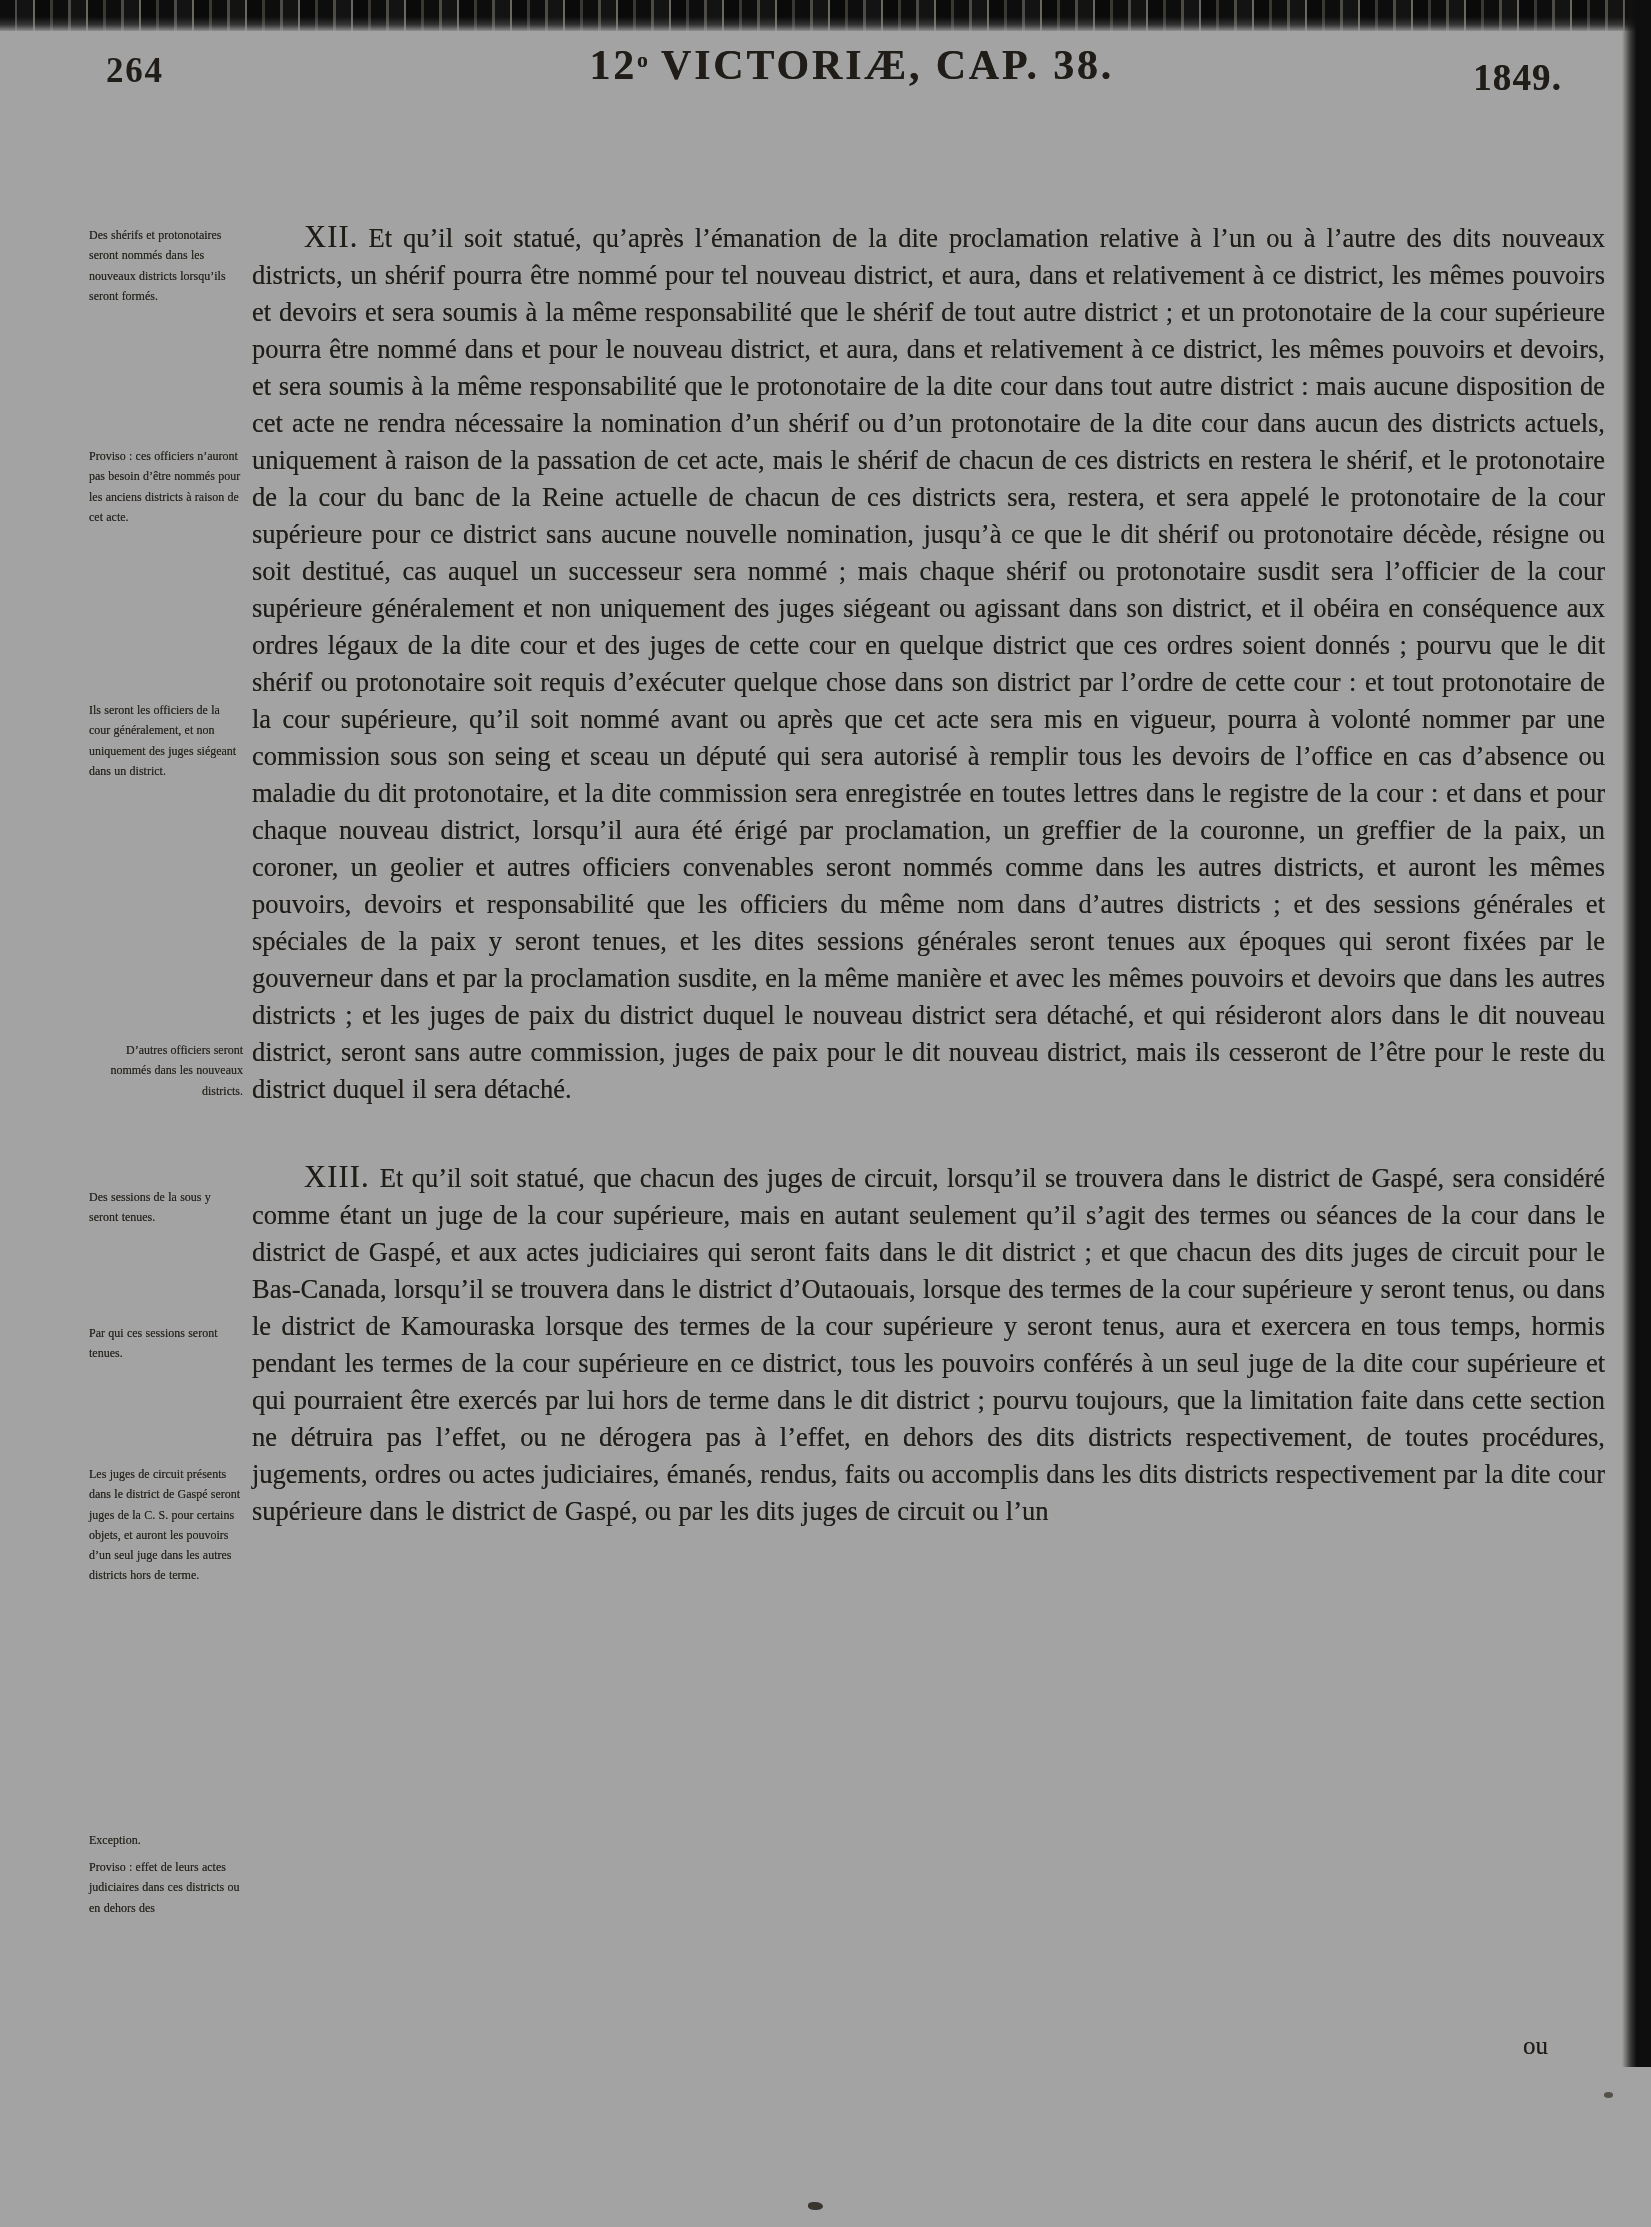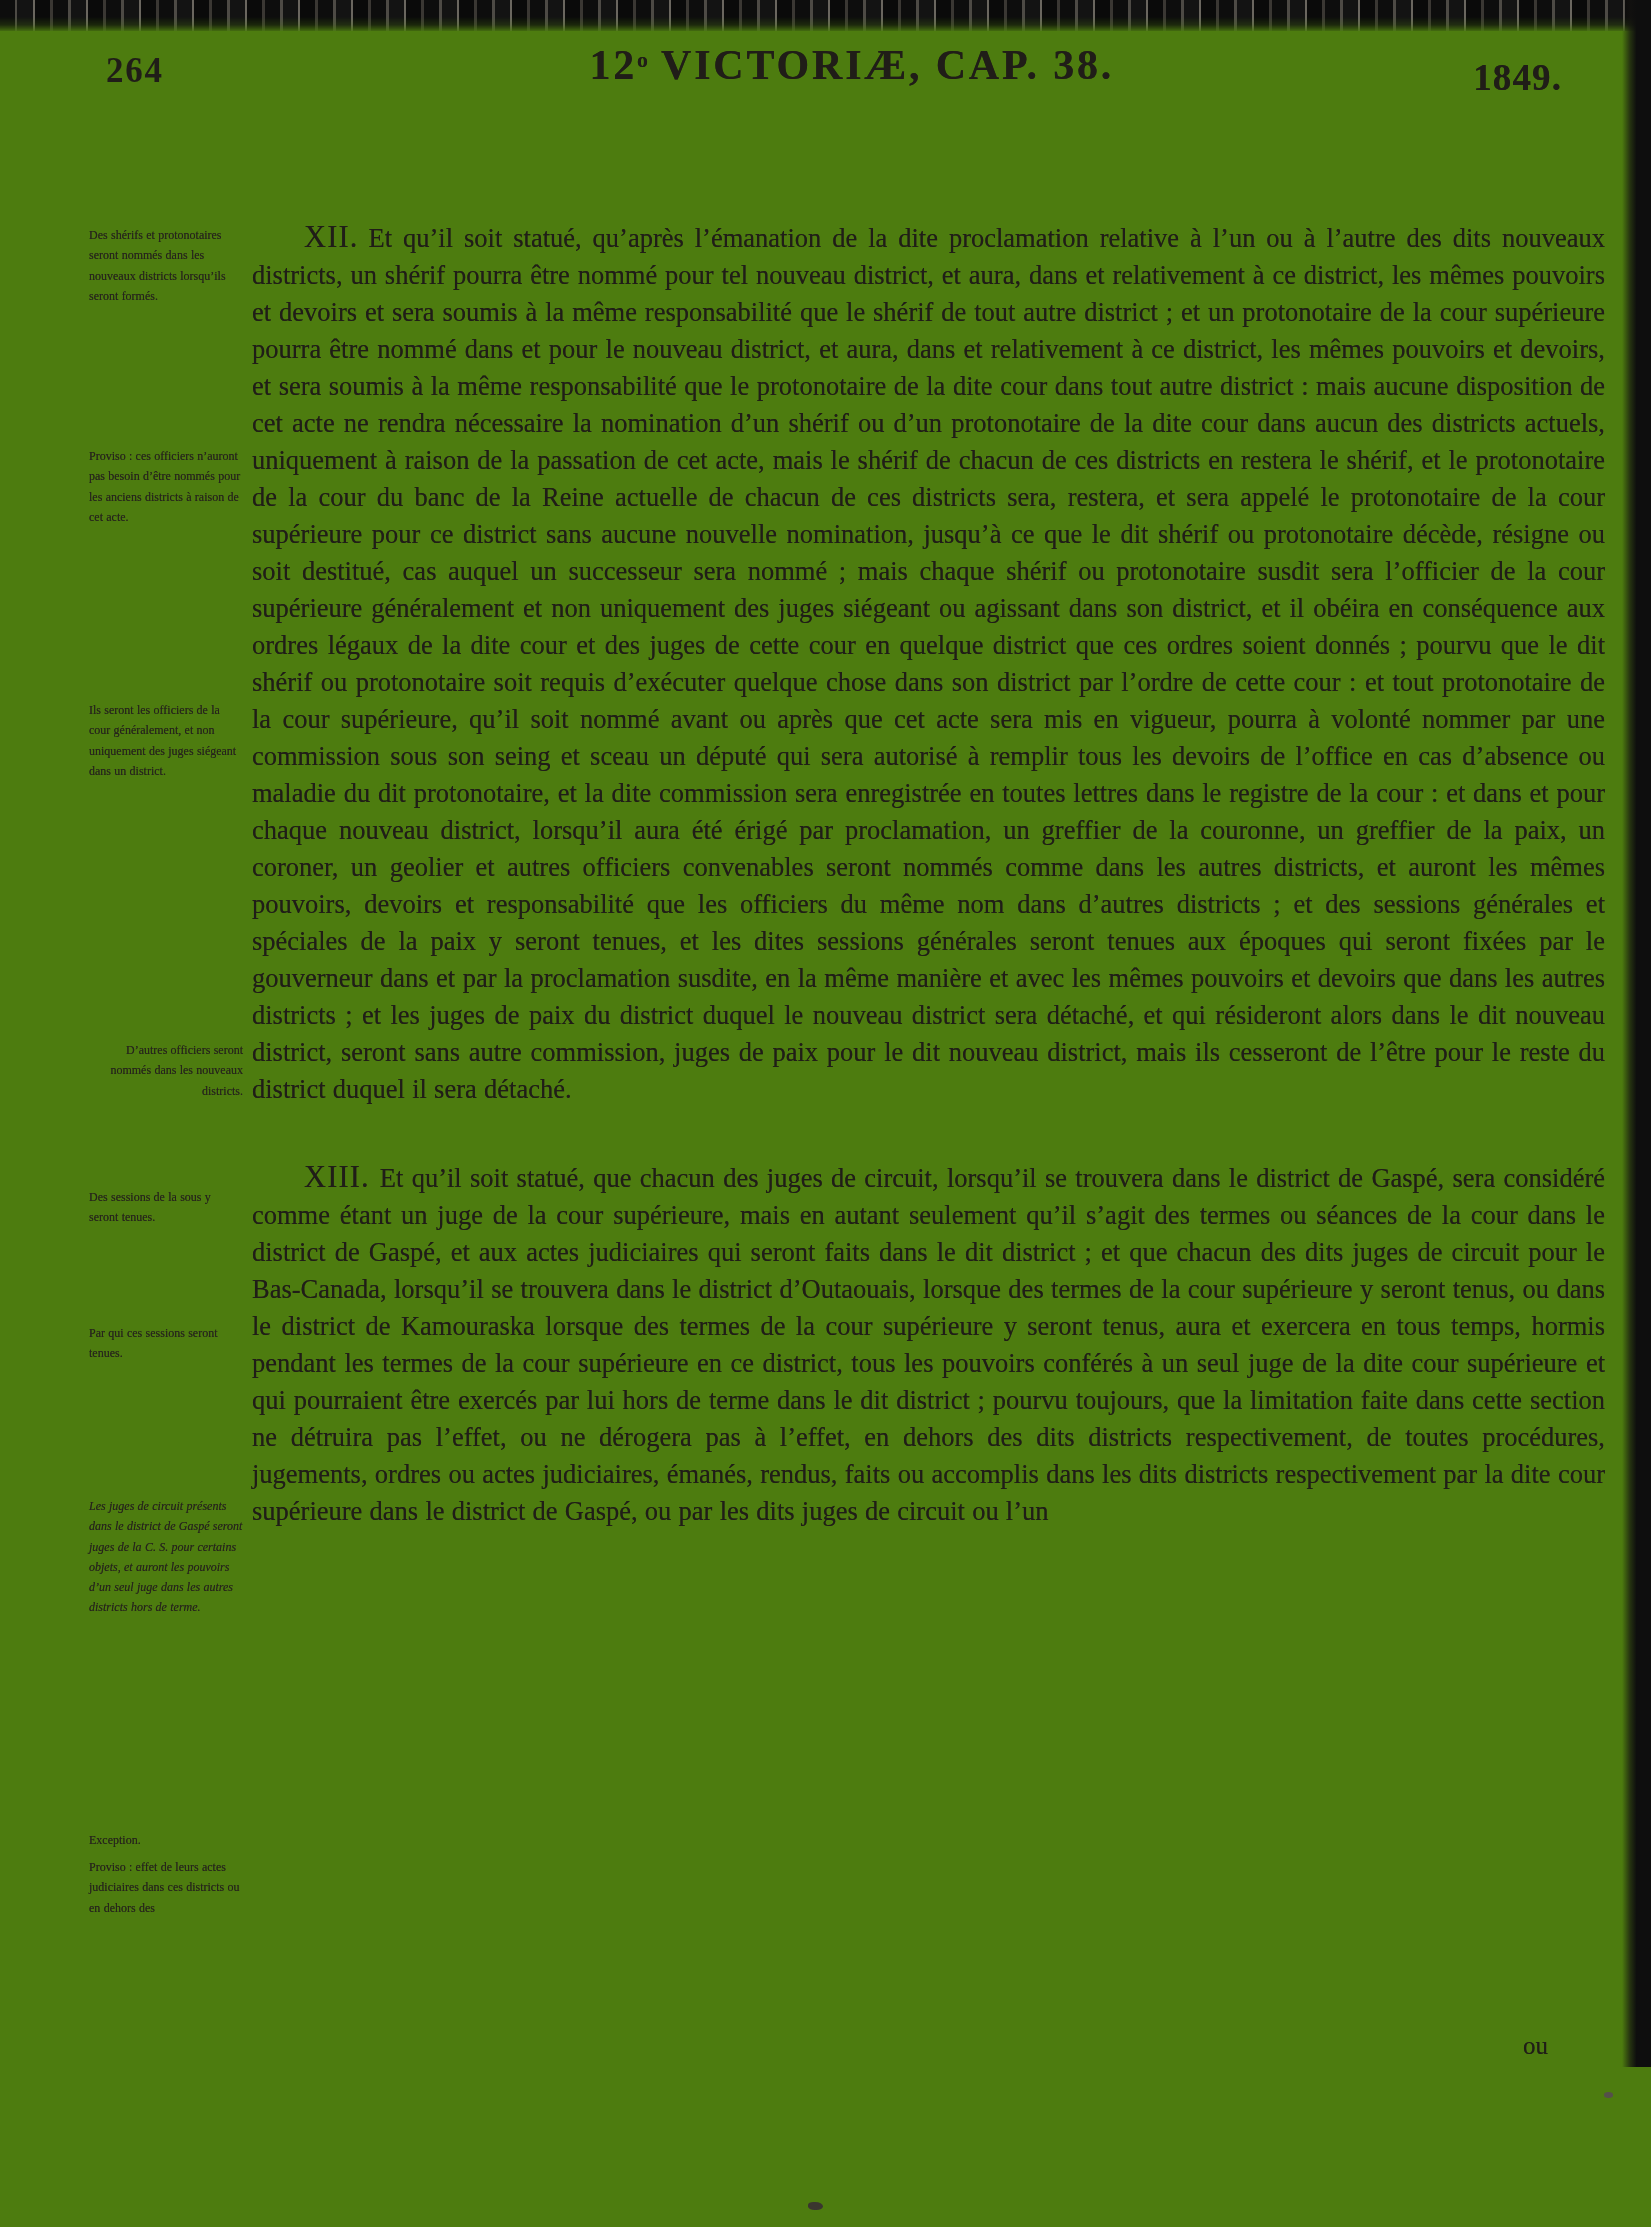--- a/index.html
+++ b/index.html
@@ -4,21 +4,21 @@
 <style>
   html, body {
     margin: 0;
     padding: 0;
     background: #d8d5cd;
   }
   .page {
     position: relative;
     width: 1651px;
     height: 2227px;
-    background: #4d7c0f;
+    background: #a3a3a3;
     overflow: hidden;
     font-family: "Liberation Serif", "DejaVu Serif", serif;
     color: #201d18;
   }
 
   
   .scan-top {
     position: absolute;
     top: 0; left: 0;
     width: 100%;
@@ -128,21 +128,21 @@
     <span class="running-title"><span>12</span><span class="ordinal">o</span><span> VICTORIÆ, CAP. 38.</span></span>
     <span class="year">1849.</span>
   </div>
 
   <div class="margin-note" style="top: 225px;">Des shérifs et protonotaires seront nommés dans les nouveaux districts lorsqu’ils seront formés.</div>
   <div class="margin-note" style="top: 446px;">Proviso : ces officiers n’auront pas besoin d’être nommés pour les anciens districts à raison de cet acte.</div>
   <div class="margin-note" style="top: 700px;">Ils seront les officiers de la cour généralement, et non uniquement des juges siégeant dans un district.</div>
   <div class="margin-note" style="top: 1040px; text-align: right;">D’autres officiers seront nommés dans les nouveaux districts.</div>
   <div class="margin-note" style="top: 1187px;">Des sessions de la sous y seront tenues.</div>
   <div class="margin-note" style="top: 1323px;">Par qui ces sessions seront tenues.</div>
-  <div class="margin-note" style="top: 1496px; font-style: italic;">Les juges de circuit présents dans le district de Gaspé seront juges de la C. S. pour certains objets, et auront les pouvoirs d’un seul juge dans les autres districts hors de terme.</div>
+  <div class="margin-note" style="top: 1464px;">Les juges de circuit présents dans le district de Gaspé seront juges de la C. S. pour certains objets, et auront les pouvoirs d’un seul juge dans les autres districts hors de terme.</div>
   <div class="margin-note" style="top: 1830px;">Exception.</div>
   <div class="margin-note" style="top: 1857px;">Proviso : effet de leurs actes judiciaires dans ces districts ou en dehors des</div>
 
   <div class="main-column">
     <p class="body-par"><span class="sec-num">XII.</span><span>Et qu’il soit statué, qu’après l’émanation de la dite proclamation relative à l’un ou à l’autre des dits nouveaux districts, un shérif pourra être nommé pour tel nouveau district, et aura, dans et relativement à ce district, les mêmes pouvoirs et devoirs et sera soumis à la même responsabilité que le shérif de tout autre district ; et un protonotaire de la cour supérieure pourra être nommé dans et pour le nouveau district, et aura, dans et relativement à ce district, les mêmes pouvoirs et devoirs, et sera soumis à la même responsabilité que le protonotaire de la dite cour dans tout autre district : mais aucune disposition de cet acte ne rendra nécessaire la nomination d’un shérif ou d’un protonotaire de la dite cour dans aucun des districts actuels, uniquement à raison de la passation de cet acte, mais le shérif de chacun de ces districts en restera le shérif, et le protonotaire de la cour du banc de la Reine actuelle de chacun de ces districts sera, restera, et sera appelé le protonotaire de la cour supérieure pour ce district sans aucune nouvelle nomination, jusqu’à ce que le dit shérif ou protonotaire décède, résigne ou soit destitué, cas auquel un successeur sera nommé ; mais chaque shérif ou protonotaire susdit sera l’officier de la cour supérieure généralement et non uniquement des juges siégeant ou agissant dans son district, et il obéira en conséquence aux ordres légaux de la dite cour et des juges de cette cour en quelque district que ces ordres soient donnés ; pourvu que le dit shérif ou protonotaire soit requis d’exécuter quelque chose dans son district par l’ordre de cette cour : et tout protonotaire de la cour supérieure, qu’il soit nommé avant ou après que cet acte sera mis en vigueur, pourra à volonté nommer par une commission sous son seing et sceau un député qui sera autorisé à remplir tous les devoirs de l’office en cas d’absence ou maladie du dit protonotaire, et la dite commission sera enregistrée en toutes lettres dans le registre de la cour : et dans et pour chaque nouveau district, lorsqu’il aura été érigé par proclamation, un greffier de la couronne, un greffier de la paix, un coroner, un geolier et autres officiers convenables seront nommés comme dans les autres districts, et auront les mêmes pouvoirs, devoirs et responsabilité que les officiers du même nom dans d’autres districts ; et des sessions générales et spéciales de la paix y seront tenues, et les dites sessions générales seront tenues aux époques qui seront fixées par le gouverneur dans et par la proclamation susdite, en la même manière et avec les mêmes pouvoirs et devoirs que dans les autres districts ; et les juges de paix du district duquel le nouveau district sera détaché, et qui résideront alors dans le dit nouveau district, seront sans autre commission, juges de paix pour le dit nouveau district, mais ils cesseront de l’être pour le reste du district duquel il sera détaché.</span></p>
     <p class="body-par"><span class="sec-num">XIII.</span><span>Et qu’il soit statué, que chacun des juges de circuit, lorsqu’il se trouvera dans le district de Gaspé, sera considéré comme étant un juge de la cour supérieure, mais en autant seulement qu’il s’agit des termes ou séances de la cour dans le district de Gaspé, et aux actes judiciaires qui seront faits dans le dit district ; et que chacun des dits juges de circuit pour le Bas-Canada, lorsqu’il se trouvera dans le district d’Outaouais, lorsque des termes de la cour supérieure y seront tenus, ou dans le district de Kamouraska lorsque des termes de la cour supérieure y seront tenus, aura et exercera en tous temps, hormis pendant les termes de la cour supérieure en ce district, tous les pouvoirs conférés à un seul juge de la dite cour supérieure et qui pourraient être exercés par lui hors de terme dans le dit district ; pourvu toujours, que la limitation faite dans cette section ne détruira pas l’effet, ou ne dérogera pas à l’effet, en dehors des dits districts respectivement, de toutes procédures, jugements, ordres ou actes judiciaires, émanés, rendus, faits ou accomplis dans les dits districts respectivement par la dite cour supérieure dans le district de Gaspé, ou par les dits juges de circuit ou l’un</span></p>
   </div>
 
   <div class="catchword">ou</div>
 

